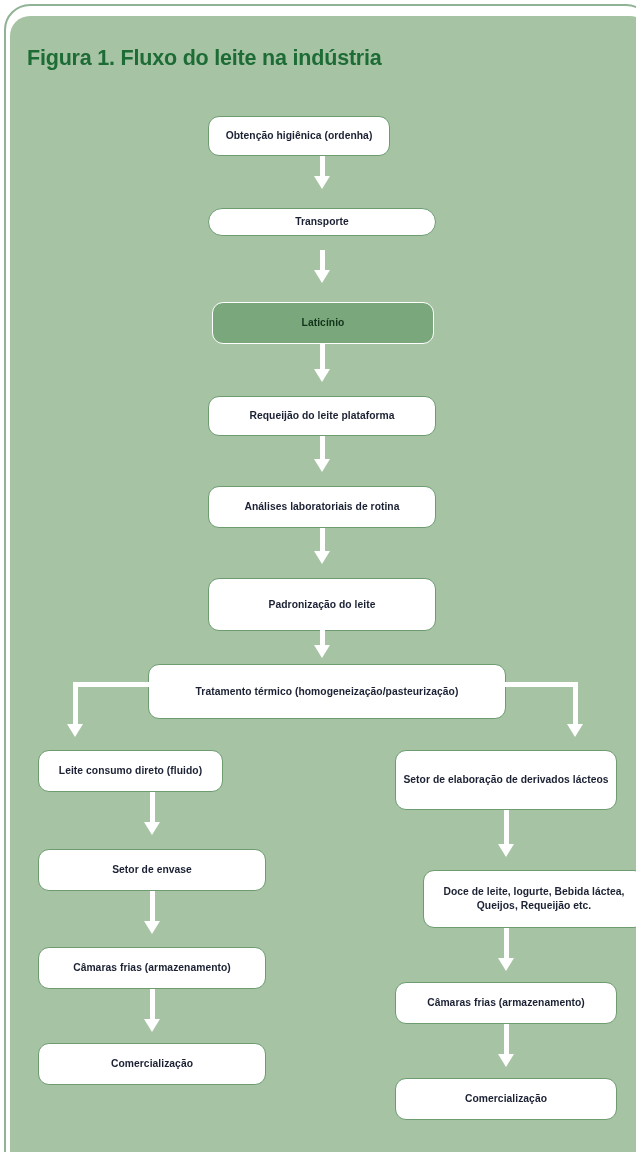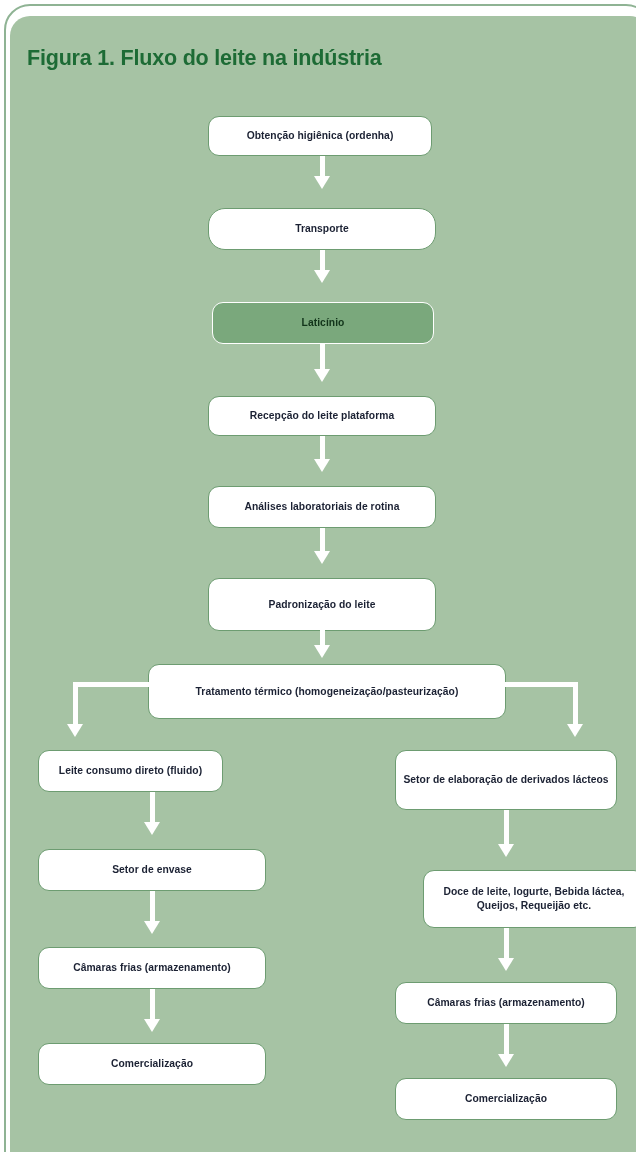--- a/index.html
+++ b/index.html
@@ -99,36 +99,36 @@
 </head>
 <body>
 
 <div id="figure-root">
 
   <div class="outer-frame"></div>
   <div class="panel"></div>
 
   <div class="figure-title">Figura 1. Fluxo do leite na indústria</div>
 
-  <div class="node" style="left:208px; top:116px; width:224px; height:40px;">Obtenção higiênica (ordenha)</div>
+  <div class="node" style="left:208px; top:116px; width:182px; height:40px;">Obtenção higiênica (ordenha)</div>
 
   <div class="vline" style="left:319.5px; top:156px; height:22px;"></div>
   <div class="arrow-head" style="left:313.5px; top:176px;"></div>
 
-  <div class="node" style="left:208px; top:208px; width:228px; height:42px;border-radius:17px;">Transporte</div>
+  <div class="node" style="left:208px; top:208px; width:228px; height:28px;border-radius:17px;">Transporte</div>
 
   <div class="vline" style="left:319.5px; top:250px; height:22px;"></div>
   <div class="arrow-head" style="left:313.5px; top:270px;"></div>
 
   <div class="node accent" style="left:212px; top:302px; width:222px; height:42px;">Laticínio</div>
 
   <div class="vline" style="left:319.5px; top:344px; height:28px;"></div>
   <div class="arrow-head" style="left:313.5px; top:369px;"></div>
 
-  <div class="node" style="left:208px; top:396px; width:228px; height:40px;">Recepção do leite plataforma</div>
+  <div class="node" style="left:208px; top:396px; width:228px; height:40px;">Requeijão do leite plataforma</div>
 
   <div class="vline" style="left:319.5px; top:436px; height:26px;"></div>
   <div class="arrow-head" style="left:313.5px; top:459px;"></div>
 
   <div class="node" style="left:208px; top:486px; width:228px; height:42px;">Análises laboratoriais de rotina</div>
 
   <div class="vline" style="left:319.5px; top:528px; height:26px;"></div>
   <div class="arrow-head" style="left:313.5px; top:551px;"></div>
 
   <div class="node" style="left:208px; top:578px; width:228px; height:53px;">Padronização do leite</div>

